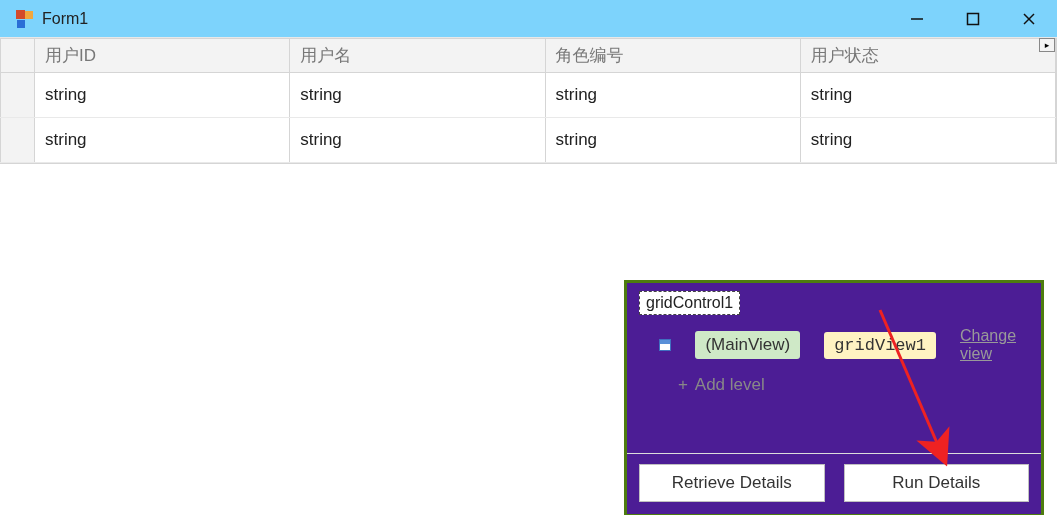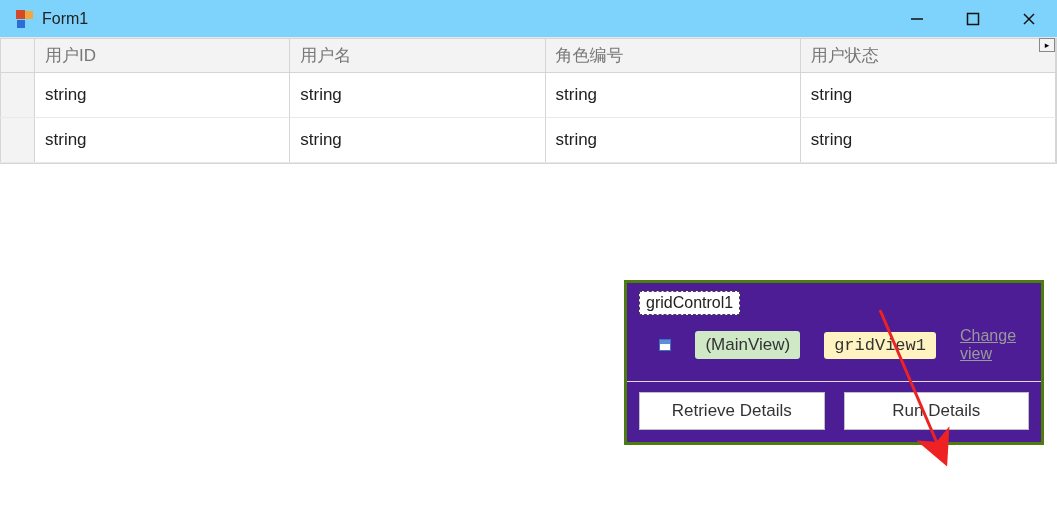--- a/index.html
+++ b/index.html
@@ -151,20 +151,21 @@
       margin-left: 36px;
       color: #888;
       font-size: 17px;
     }
     .add-row .plus { display:inline-block; width:16px; text-align:center; color:#888; }
     .dp-footer {
       border-top: 1px solid #dcdcdc;
       padding: 10px 12px 12px 12px;
       display: flex;
       gap: 19px;
+      margin-top: 40px;
     }
     .flat-btn {
       flex: 1;
       border: 1px solid #c0c0c0;
       background: #fff;
       text-align: center;
       padding: 8px 0;
       font-size: 17px;
       color: #333;
     }
@@ -247,20 +248,24 @@
 
 <div class="designer-panel">
   <div class="dp-body">
     <span class="chip">gridControl1</span>
     <div class="tree-row">
       <span class="tree-icon"></span>
       <span class="pill green">(MainView)</span>
       <span class="pill yellow">gridView1</span>
       <span class="link-text">Change view</span>
     </div>
+    <div class="add-row">
+      <span class="plus">+</span>
+      <span>Add level</span>
+    </div>
   </div>
   <div class="dp-footer">
     <div class="flat-btn">Retrieve Details</div>
     <div class="flat-btn">Run Details</div>
   </div>
 </div>
 
 <svg class="arrow-svg" width="100" height="170">
   <defs>
     <marker id="ah" markerWidth="12" markerHeight="12" refX="6" refY="6" orient="auto">

